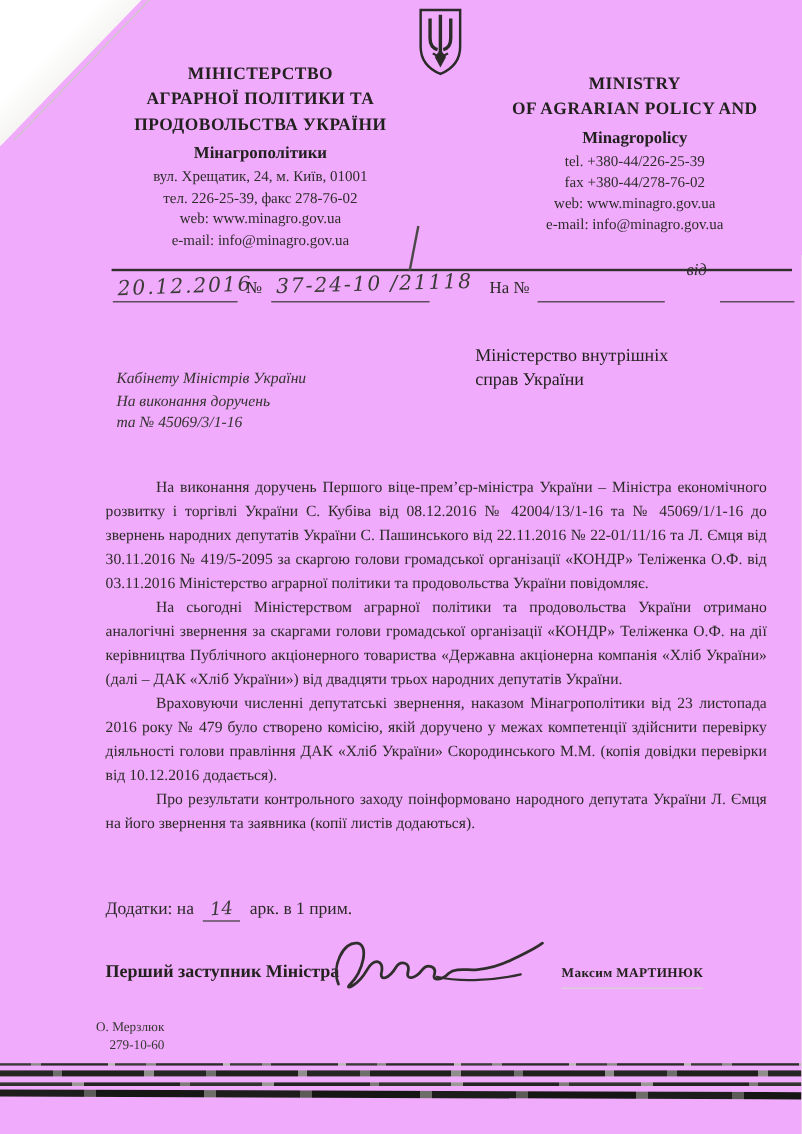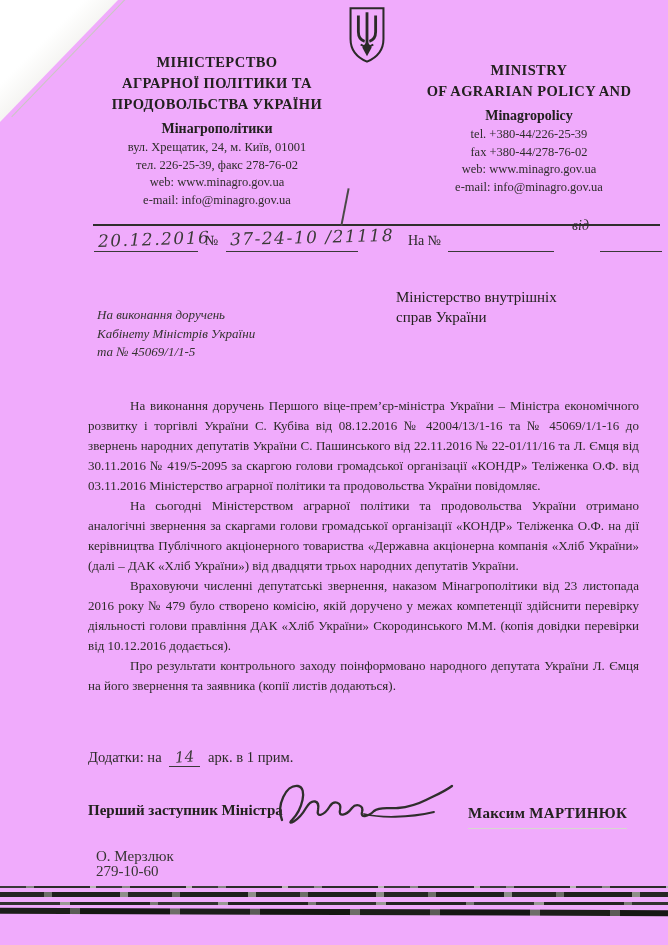--- a/index.html
+++ b/index.html
@@ -62,23 +62,23 @@
   
   .body-text{position:absolute;left:88px;top:396px;width:551px;font-size:13px;line-height:20px;text-align:justify;color:#2c2b28;}
   .body-text p{margin:0;text-indent:42px;}
   
   .attachments{position:absolute;left:88px;top:748px;font-size:14.6px;color:#2c2b28;}
   .attachments .hw-sheets{font-family:"DejaVu Serif",serif;font-style:italic;font-size:15px;color:#3b3a38;display:inline-block;transform:rotate(-4deg);padding:0 6px;}
   .sheets-u{border-bottom:1.5px solid #3a3938;display:inline-block;margin:0 4px;}
   
   .sig-position{position:absolute;left:88px;top:802px;font-weight:bold;font-size:15px;color:#23221f;}
   .sig-script{position:absolute;left:268px;top:776px;width:196px;height:58px;}
-  .sig-name{position:absolute;left:468px;top:805px;font-weight:bold;font-size:15px;letter-spacing:.3px;color:#23221f;border-bottom:1px solid #d8d6d2;padding-bottom:6px;}
+  .sig-name{position:absolute;left:468px;top:805px;font-weight:bold;font-size:11px;letter-spacing:.3px;color:#23221f;border-bottom:1px solid #d8d6d2;padding-bottom:6px;}
   
-  .footer{position:absolute;left:96px;top:849px;font-size:15px;line-height:15px;color:#373633;}
+  .footer{position:absolute;left:80px;top:849px;font-size:11px;line-height:15px;color:#373633;text-align:right;}
 </style>
 </head>
 <body>
 
 <div class="page">
 
   <div class="corner-fold"></div>
   <div class="corner-fold-edge"></div>
 
   <svg class="emblem" viewBox="0 0 60 74">
@@ -129,23 +129,23 @@
   <div class="u u-num"></div>
   <div class="u u-in"></div>
   <div class="u u-from"></div>
 
   <div class="addressee">
     <div>Міністерство внутрішніх</div>
     <div>справ України</div>
   </div>
 
   <div class="exec-ref">
+    <div>Кабінету Міністрів України</div>
     <div>На виконання доручень</div>
-    <div>Кабінету Міністрів України</div>
-    <div>та № 45069/1/1-5</div>
+    <div>та № 45069/3/1-16</div>
   </div>
 
   <div class="body-text">
     <p>На виконання доручень Першого віце-прем’єр-міністра України – Міністра економічного розвитку і торгівлі України С. Кубіва від 08.12.2016 № 42004/13/1-16 та № 45069/1/1-16 до звернень народних депутатів України С. Пашинського від 22.11.2016 № 22-01/11/16 та Л. Ємця від 30.11.2016 № 419/5-2095 за скаргою голови громадської організації «КОНДР» Теліженка О.Ф. від 03.11.2016 Міністерство аграрної політики та продовольства України повідомляє.</p>
     <p>На сьогодні Міністерством аграрної політики та продовольства України отримано аналогічні звернення за скаргами голови громадської організації «КОНДР» Теліженка О.Ф. на дії керівництва Публічного акціонерного товариства «Державна акціонерна компанія «Хліб України» (далі – ДАК «Хліб України») від двадцяти трьох народних депутатів України.</p>
     <p>Враховуючи численні депутатські звернення, наказом Мінагрополітики від 23 листопада 2016 року № 479 було створено комісію, якій доручено у межах компетенції здійснити перевірку діяльності голови правління ДАК «Хліб України» Скородинського М.М. (копія довідки перевірки від 10.12.2016 додається).</p>
     <p>Про результати контрольного заходу поінформовано народного депутата України Л. Ємця на його звернення та заявника (копії листів додаються).</p>
   </div>
 
   <div class="attachments">

